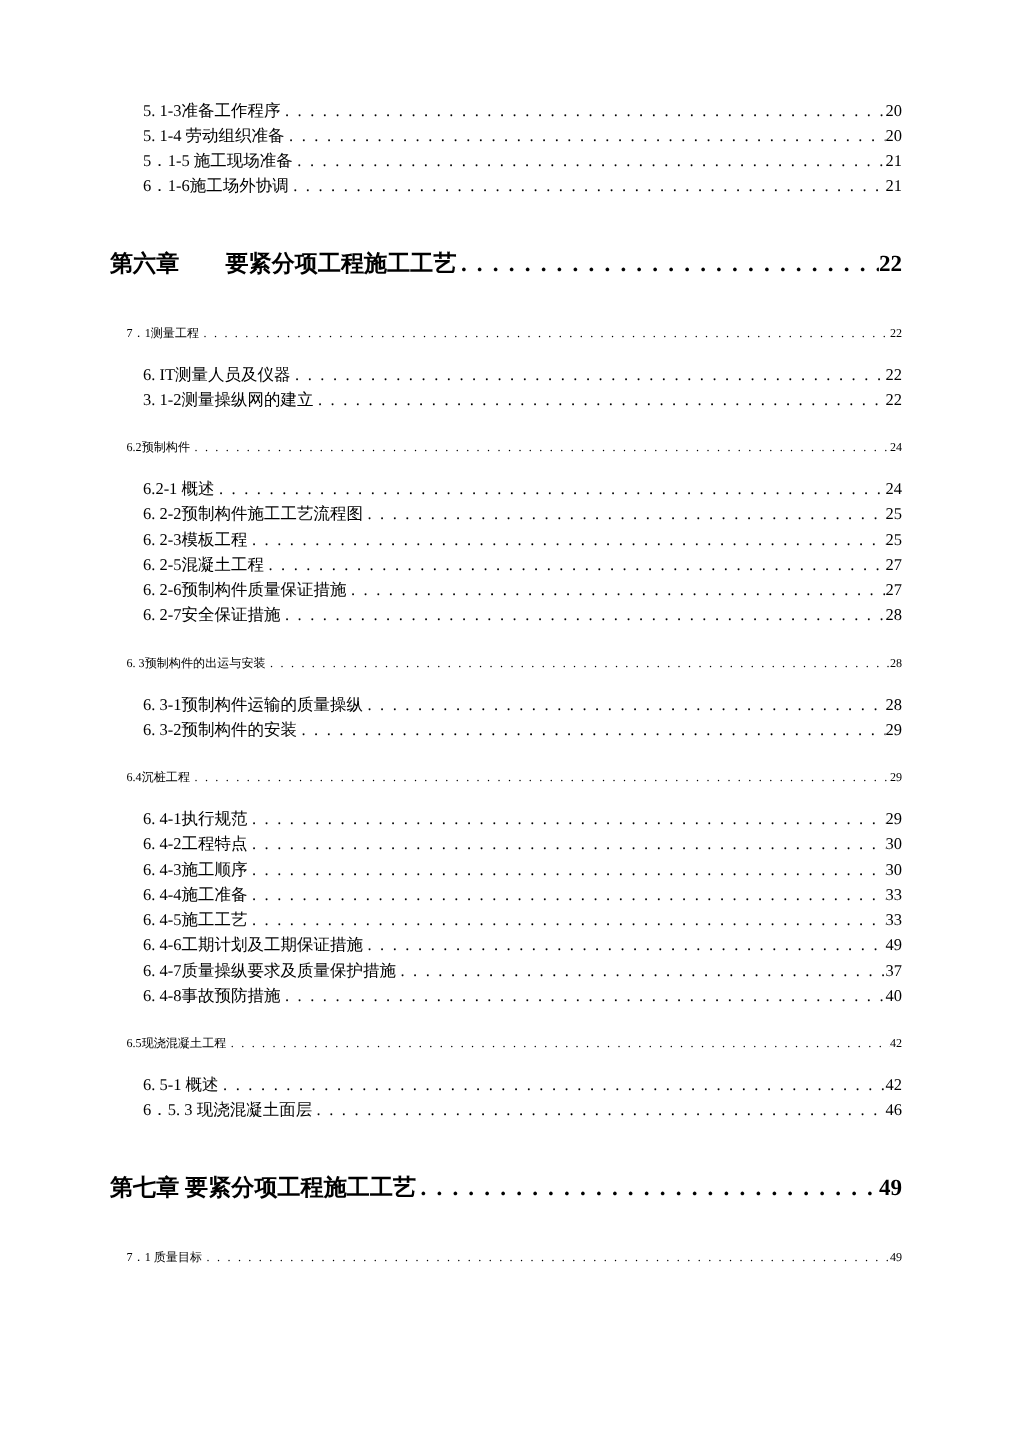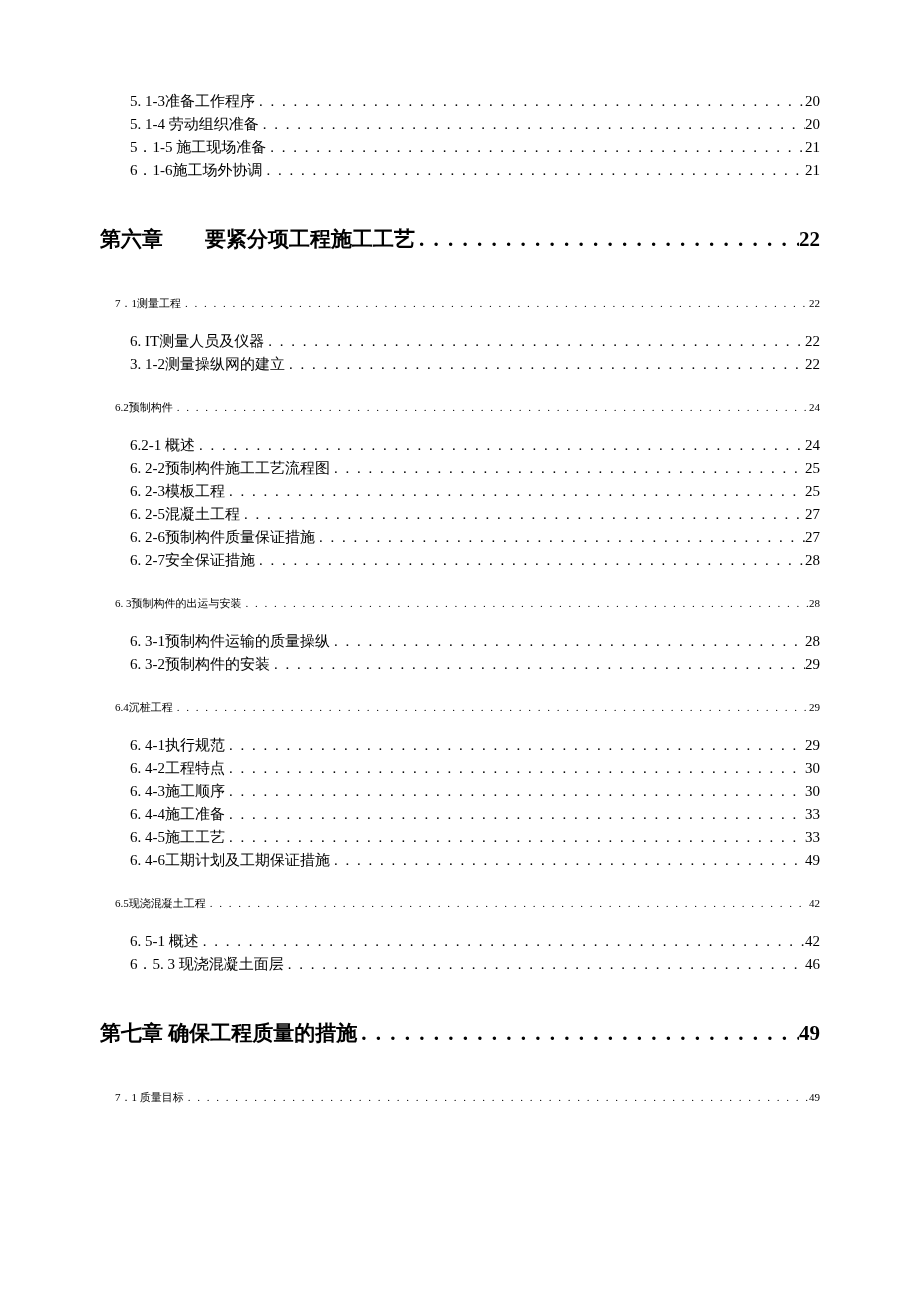--- a/index.html
+++ b/index.html
@@ -173,37 +173,47 @@
     <div class="toc-entry level-sub toc-row-25">
       <span class="toc-label">6. 4-5施工工艺</span>
       <span class="toc-dots"></span>
       <span class="toc-page">33</span>
     </div>
     <div class="toc-entry level-sub toc-row-26">
       <span class="toc-label">6. 4-6工期计划及工期保证措施</span>
       <span class="toc-dots"></span>
       <span class="toc-page">49</span>
     </div>
+    <div class="toc-entry level-sub toc-row-27">
+      <span class="toc-label">6. 4-7质量操纵要求及质量保护措施</span>
+      <span class="toc-dots"></span>
+      <span class="toc-page">37</span>
+    </div>
+    <div class="toc-entry level-sub toc-row-28">
+      <span class="toc-label">6. 4-8事故预防措施</span>
+      <span class="toc-dots"></span>
+      <span class="toc-page">40</span>
+    </div>
     <div class="toc-entry level-sec toc-row-29">
       <span class="toc-label">6.5现浇混凝土工程</span>
       <span class="toc-dots"></span>
       <span class="toc-page">42</span>
     </div>
     <div class="toc-entry level-sub toc-row-30">
       <span class="toc-label">6. 5-1 概述</span>
       <span class="toc-dots"></span>
       <span class="toc-page">42</span>
     </div>
     <div class="toc-entry level-sub toc-row-32">
       <span class="toc-label">6．5. 3 现浇混凝土面层</span>
       <span class="toc-dots"></span>
       <span class="toc-page">46</span>
     </div>
     <div class="toc-entry level-ch toc-row-33">
-      <span class="toc-label">第七章  确保工程质量的措施</span>
+      <span class="toc-label">第七章  要紧分项工程施工工艺</span>
       <span class="toc-dots"></span>
       <span class="toc-page">49</span>
     </div>
     <div class="toc-entry level-sec toc-row-34">
       <span class="toc-label">7．1 质量目标</span>
       <span class="toc-dots"></span>
       <span class="toc-page">49</span>
     </div>
   </div>
 

